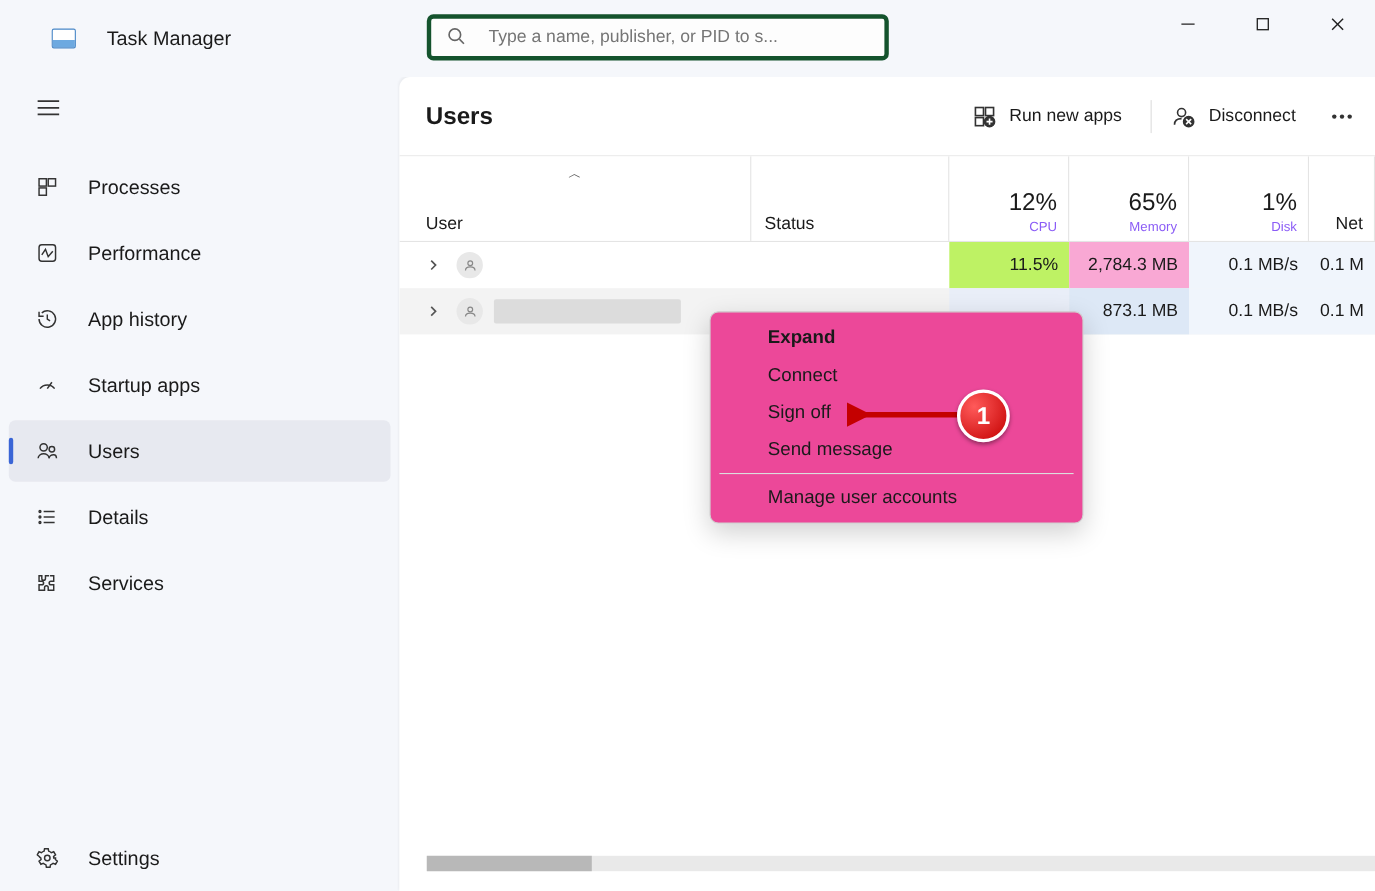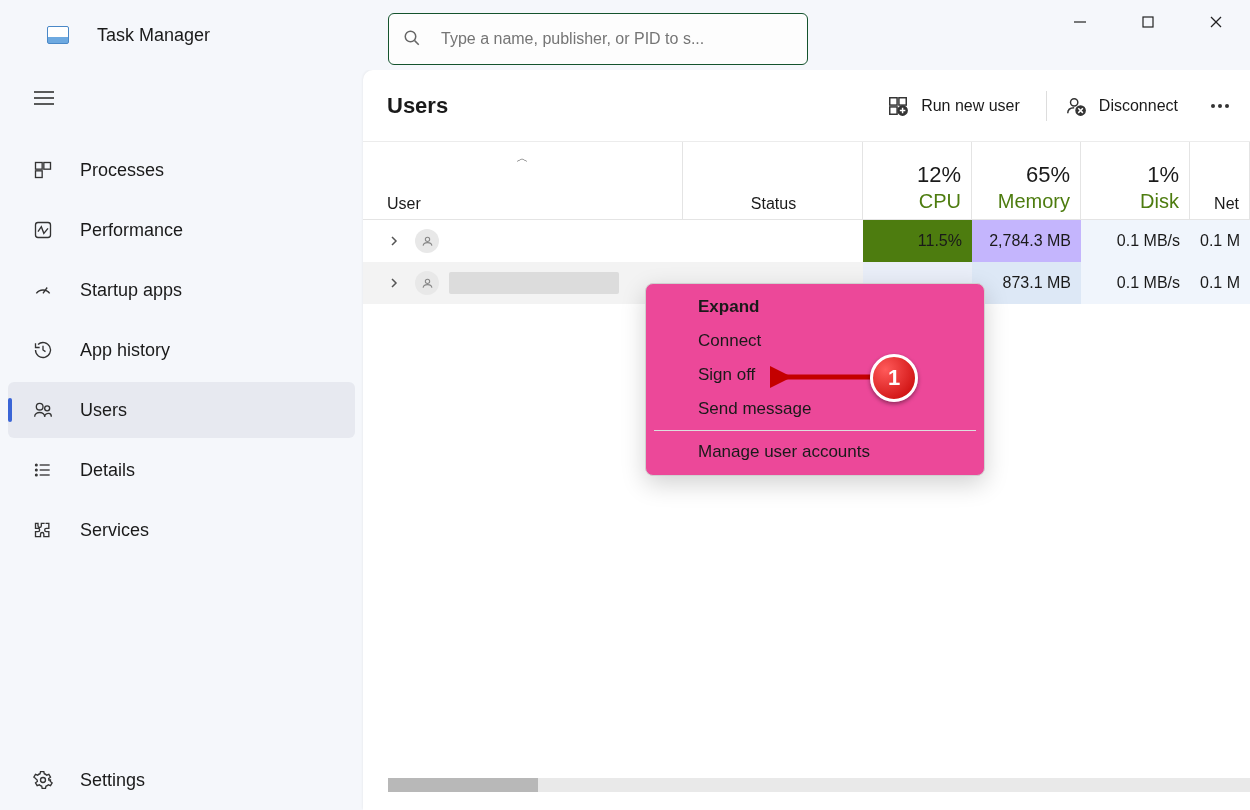--- a/index.html
+++ b/index.html
@@ -39,22 +39,22 @@
     font-size: 18px;
     padding-left: 4px;
   }
   .search-wrap {
     position: absolute;
     left: 388px;
     top: 13px;
     width: 420px;
   }
   .search-box {
-    height: 52px;
-    border: 1px solid #14532d;
+    height: 42px;
+    border: 4px solid #14532d;
     border-radius: 6px;
     background: #fdfdfd;
     display: flex;
     align-items: center;
     padding: 0 14px;
   }
   .search-box svg { flex-shrink: 0; }
   .search-input {
     border: none;
     outline: none;
@@ -181,44 +181,44 @@
   .col {
     border-right: 1px solid #e4e4e4;
     display: flex;
     flex-direction: column;
     justify-content: flex-end;
     align-items: flex-end;
     padding: 6px 10px;
   }
   .col.user { flex: 0 0 320px; align-items:flex-start; padding-left: 24px; position:relative;}
   .col.user .sort { position:absolute; top:8px; left:50%; transform:translateX(-50%); font-size:12px; color:#555;}
-  .col.status { flex: 0 0 180px; align-items:center; padding-left: 12px;}
+  .col.status { flex: 0 0 180px; align-items:flex-start; padding-left: 12px;}
   .col.metric { flex: 0 0 109px; }
   .col.metric .big { font-size: 22px; margin-bottom: 2px;}
-  .col.metric .lab { font-size: 20px; color:#4d7c0f;}
+  .col.metric .lab { font-size: 12px; color:#8b5cf6;}
   .col.net { flex: 0 0 60px; }
 
   .row {
     display: flex;
     height: 42px;
     align-items: stretch;
     font-size: 16px;
   }
   .row.selected { background: #f3f3f3; text-align: center; }
   .cell {
     display:flex;
     align-items:center;
     padding: 0 10px;
   }
   .cell.user { flex: 0 0 320px; padding-left:20px;}
   .cell.status { flex: 0 0 180px; }
   .cell.metric { flex: 0 0 109px; justify-content:flex-end;}
   .cell.net { flex: 0 0 60px; justify-content:flex-end;}
-  .cell.shade-cpu { background: #4d7c0f; }
-  .cell.shade-mem { background: #c4b5fd; }
+  .cell.shade-cpu { background: #bef264; }
+  .cell.shade-mem { background: #f9a8d4; }
   .cell.shade-light { background: #f0f5fc; }
   .expander { width:22px; display:flex; justify-content:center; color:#555; margin-right: 10px; cursor:pointer;}
   .user-avatar {
     width: 24px; height:24px; border-radius:50%;
     background:#e8e8e8;
     display:flex; align-items:center; justify-content:center;
     color:#666; margin-right:10px;
     font-size:13px;
   }
   .blur-name {
@@ -358,35 +358,35 @@
         <svg width="20" height="20" viewBox="0 0 24 24" fill="none" stroke="#333" stroke-width="1.6">
             <rect x="3" y="3" width="18" height="18" rx="3"></rect>
             <polyline points="6,14 10,8 13,16 18,10"></polyline>
           </svg>
       </span>
       <span>Performance</span>
     </div>
     <div class="nav-item">
       <span class="nav-icon">
         <svg width="20" height="20" viewBox="0 0 24 24" fill="none" stroke="#333" stroke-width="1.6">
-            <path d="M4 16a10 10 0 0 1 16 0"></path>
-            <line x1="12" y1="16" x2="17" y2="9"></line>
-          </svg>
-      </span>
-      <span>Startup apps</span>
-    </div>
-    <div class="nav-item">
-      <span class="nav-icon">
-        <svg width="20" height="20" viewBox="0 0 24 24" fill="none" stroke="#333" stroke-width="1.6">
             <path d="M3 12a9 9 0 1 0 3-6.7"></path>
             <polyline points="3,4 3,9 8,9"></polyline>
             <polyline points="12,7 12,12 15,14"></polyline>
           </svg>
       </span>
       <span>App history</span>
+    </div>
+    <div class="nav-item">
+      <span class="nav-icon">
+        <svg width="20" height="20" viewBox="0 0 24 24" fill="none" stroke="#333" stroke-width="1.6">
+            <path d="M4 16a10 10 0 0 1 16 0"></path>
+            <line x1="12" y1="16" x2="17" y2="9"></line>
+          </svg>
+      </span>
+      <span>Startup apps</span>
     </div>
     <div class="nav-item active">
       <span class="nav-icon">
         <svg width="20" height="20" viewBox="0 0 24 24" fill="none" stroke="#333" stroke-width="1.6">
             <circle cx="8" cy="8" r="4"></circle>
             <circle cx="17" cy="10" r="3"></circle>
             <path d="M2 20c0-3 3-5 6-5s6 2 6 5"></path>
             <path d="M14 20c0-2 2-4 5-4s3 2 3 4"></path>
           </svg>
       </span>
@@ -435,21 +435,21 @@
         <span class="hicon">
           <svg width="22" height="22" viewBox="0 0 24 24" fill="none" stroke="#333" stroke-width="1.6">
               <rect x="3" y="3" width="8" height="8"></rect>
               <rect x="13" y="3" width="8" height="8"></rect>
               <rect x="3" y="13" width="8" height="8"></rect>
               <circle cx="17" cy="17" r="5" fill="#333"></circle>
               <line x1="17" y1="14" x2="17" y2="20" stroke="#fff"></line>
               <line x1="14" y1="17" x2="20" y2="17" stroke="#fff"></line>
             </svg>
         </span>
-        <span>Run new user</span>
+        <span>Run new apps</span>
       </div>
       <div style="width:1px;height:30px;background:#ddd;margin:0 6px;"></div>
       <div class="header-btn">
         <span class="hicon">
           <svg width="22" height="22" viewBox="0 0 24 24" fill="none" stroke="#333" stroke-width="1.6">
               <circle cx="10" cy="8" r="4"></circle>
               <path d="M3 20c0-4 3-6 7-6"></path>
               <circle cx="17" cy="17" r="5" fill="#333"></circle>
               <line x1="14.5" y1="14.5" x2="19.5" y2="19.5" stroke="#fff"></line>
               <line x1="19.5" y1="14.5" x2="14.5" y2="19.5" stroke="#fff"></line>

